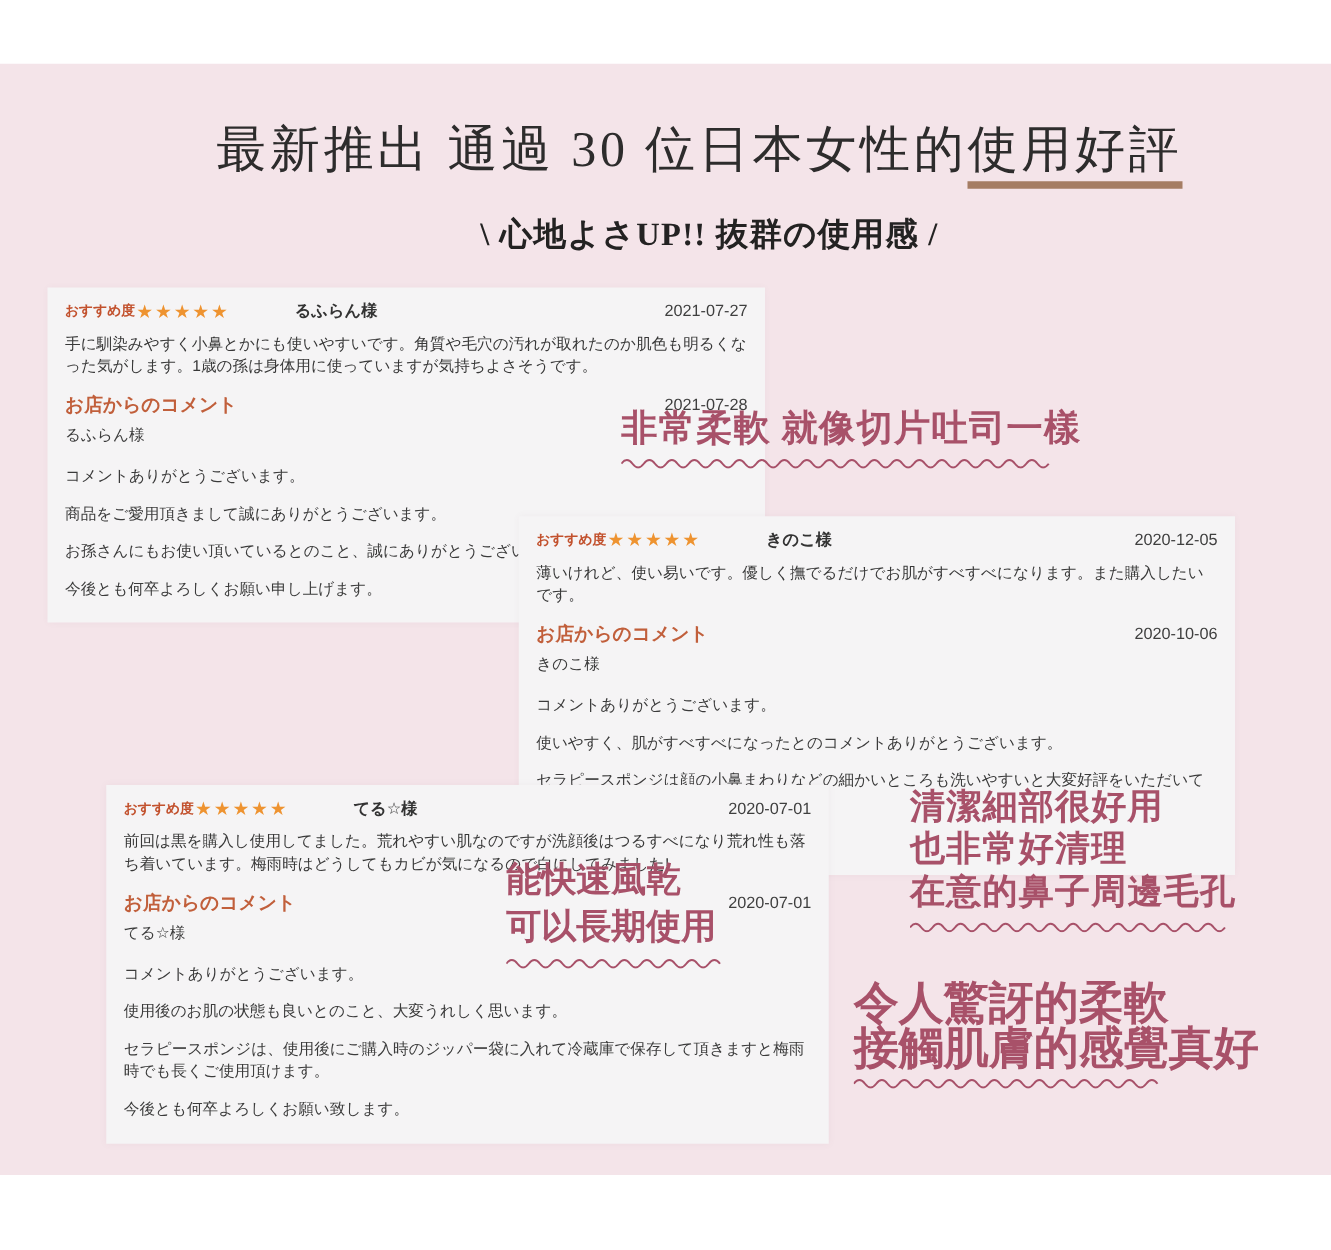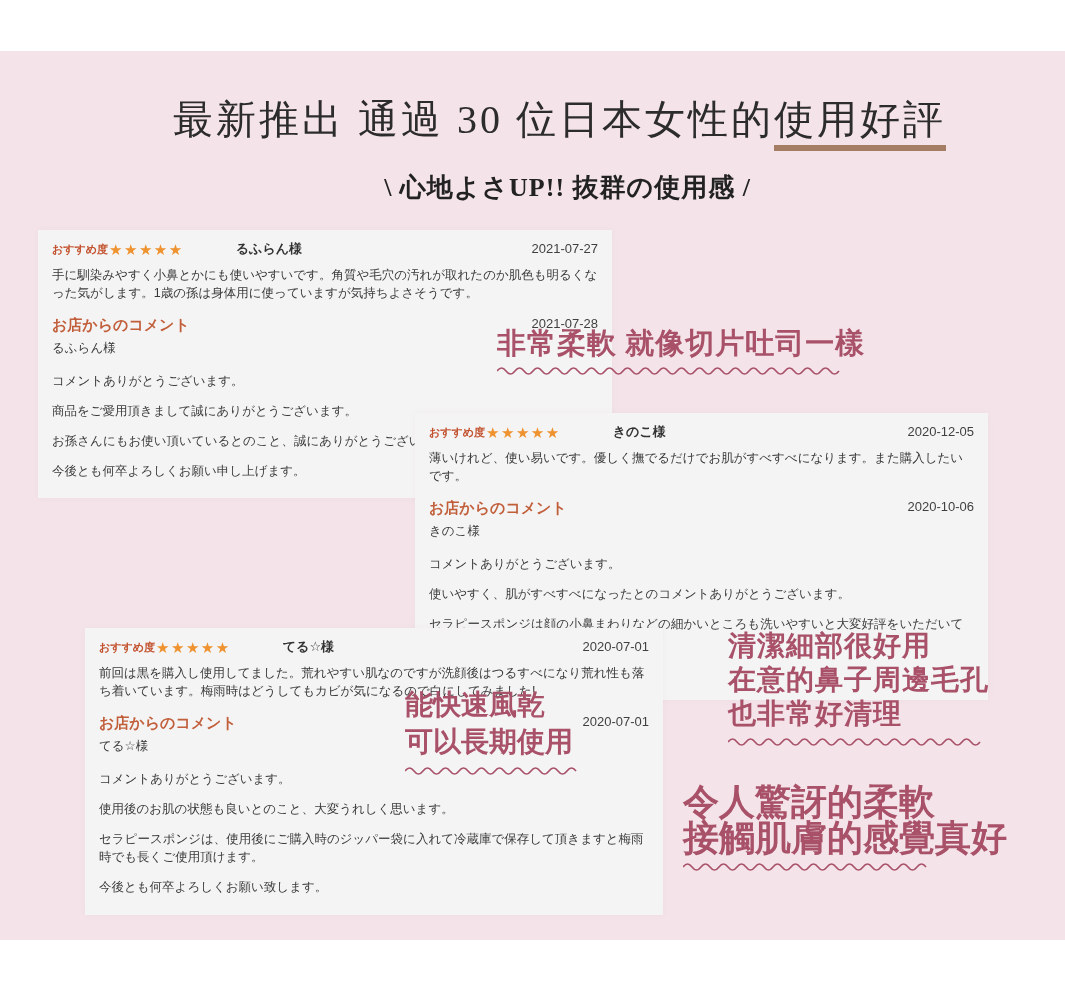--- a/index.html
+++ b/index.html
@@ -139,22 +139,22 @@
   <div class="annot a2">
     <div>能快速風乾</div>
     <div>可以長期使用</div>
     <svg class="wave" width="172" height="12" viewBox="0 0 172 12">
         <path d="M0 8 Q4.5 2 9 8 T18 8 T27 8 T36 8 T45 8 T54 8 T63 8 T72 8 T81 8 T90 8 T99 8 T108 8 T117 8 T126 8 T135 8 T144 8 T153 8 T162 8 T171 8" fill="none" stroke="#a85169" stroke-width="1.6"></path>
       </svg>
   </div>
 
   <div class="annot a3">
     <div>清潔細部很好用</div>
+    <div>也非常好清理</div>
     <div>在意的鼻子周邊毛孔</div>
-    <div>也非常好清理</div>
     <svg class="wave" width="258" height="12" viewBox="0 0 258 12">
         <path d="M0 8 Q4.5 2 9 8 T18 8 T27 8 T36 8 T45 8 T54 8 T63 8 T72 8 T81 8 T90 8 T99 8 T108 8 T117 8 T126 8 T135 8 T144 8 T153 8 T162 8 T171 8 T180 8 T189 8 T198 8 T207 8 T216 8 T225 8 T234 8 T243 8 T252 8" fill="none" stroke="#a85169" stroke-width="1.6"></path>
       </svg>
   </div>
 
   <div class="annot a4">
     <div>令人驚訝的柔軟</div>
     <div>接觸肌膚的感覺真好</div>
     <svg class="wave" width="245" height="12" viewBox="0 0 245 12">
         <path d="M0 8 Q4.5 2 9 8 T18 8 T27 8 T36 8 T45 8 T54 8 T63 8 T72 8 T81 8 T90 8 T99 8 T108 8 T117 8 T126 8 T135 8 T144 8 T153 8 T162 8 T171 8 T180 8 T189 8 T198 8 T207 8 T216 8 T225 8 T234 8 T243 8" fill="none" stroke="#a85169" stroke-width="1.6"></path>

